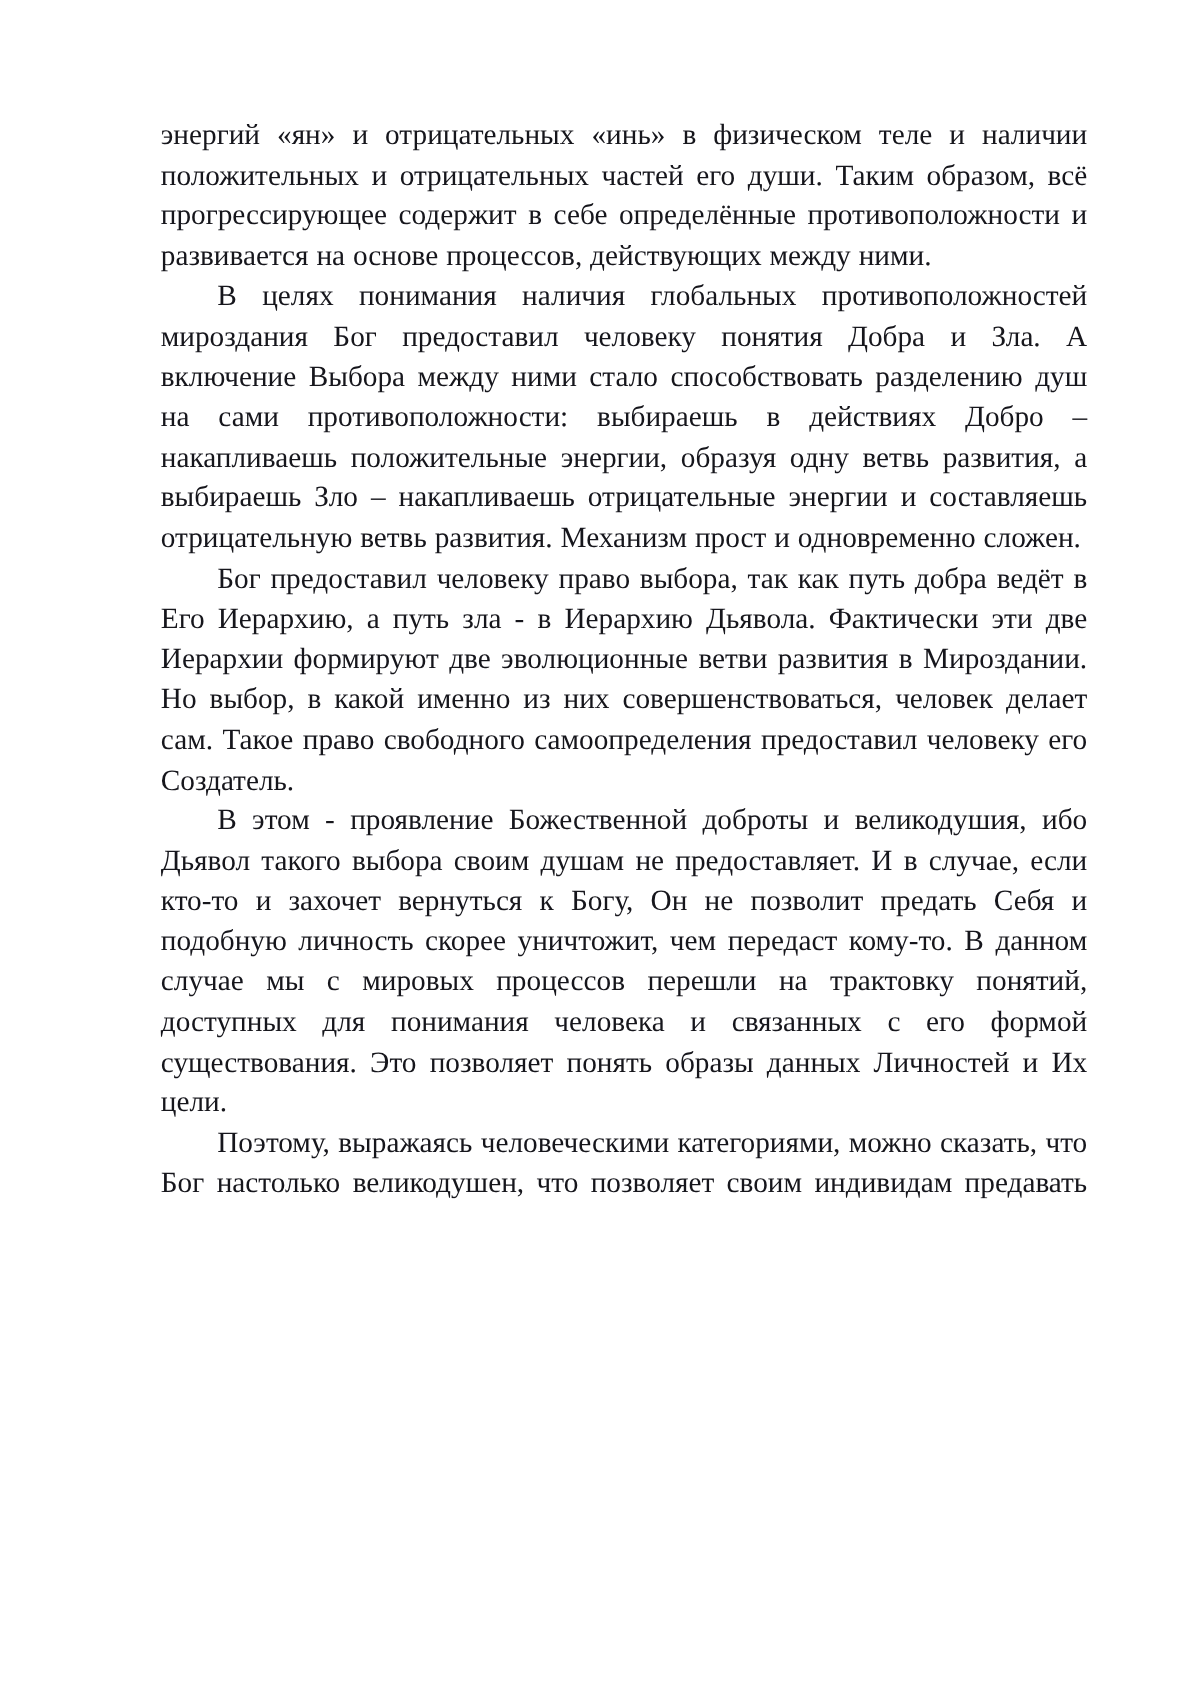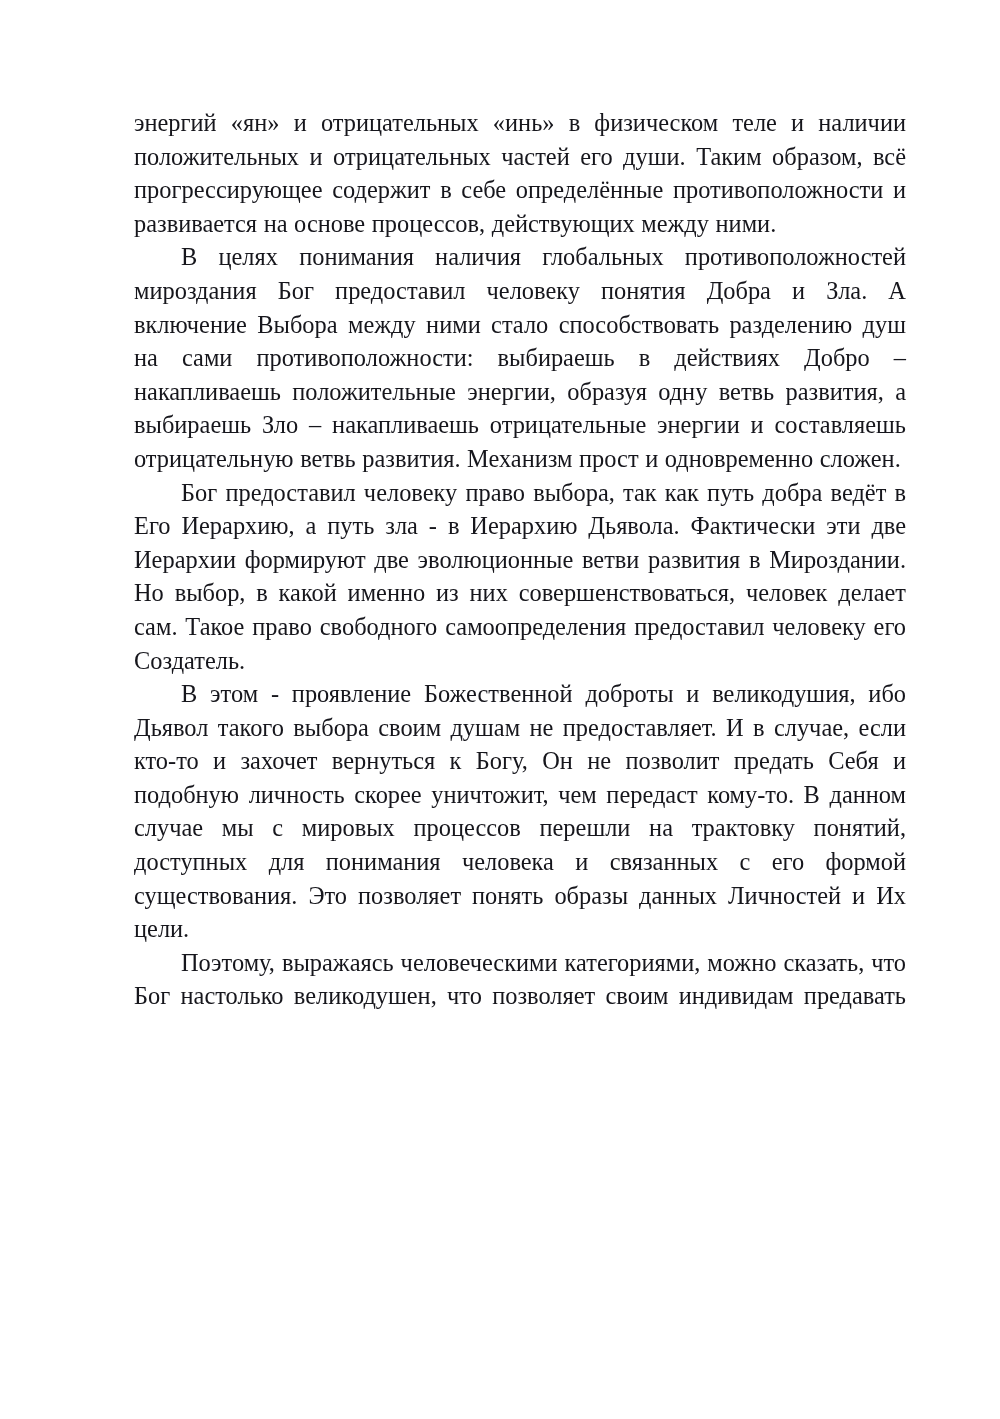--- a/index.html
+++ b/index.html
@@ -6,21 +6,21 @@
   html, body {
     margin: 0;
     padding: 0;
     background: #ffffff;
   }
 
   .page {
     position: relative;
     width: 1000px;
     height: 999px;
-    margin: 10px auto;
+    margin: 0 auto;
     background: #ffffff;
     overflow: hidden;
     box-sizing: border-box;
     border-radius: 24px;
   }
 
   .text-column {
     position: absolute;
     left: 134px;
     top: 96px;

